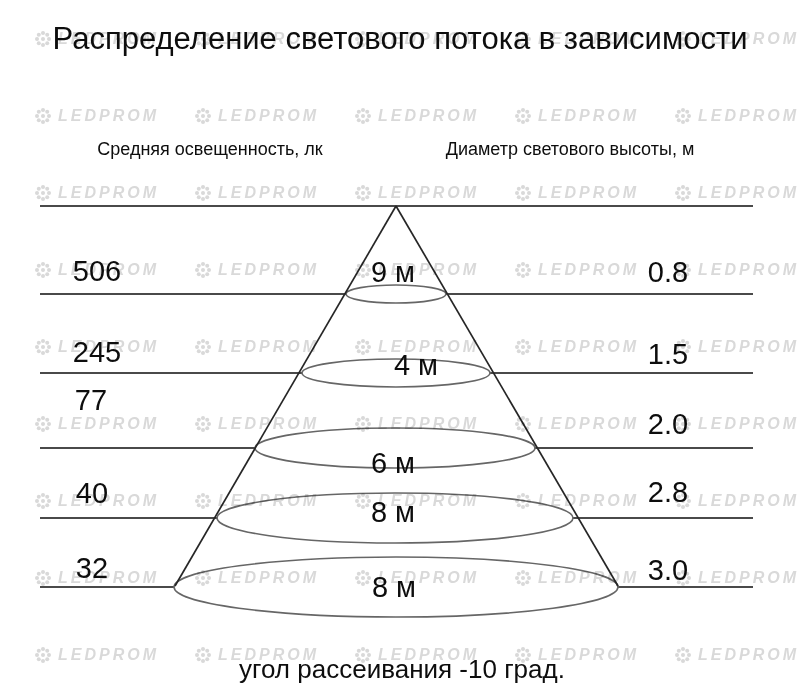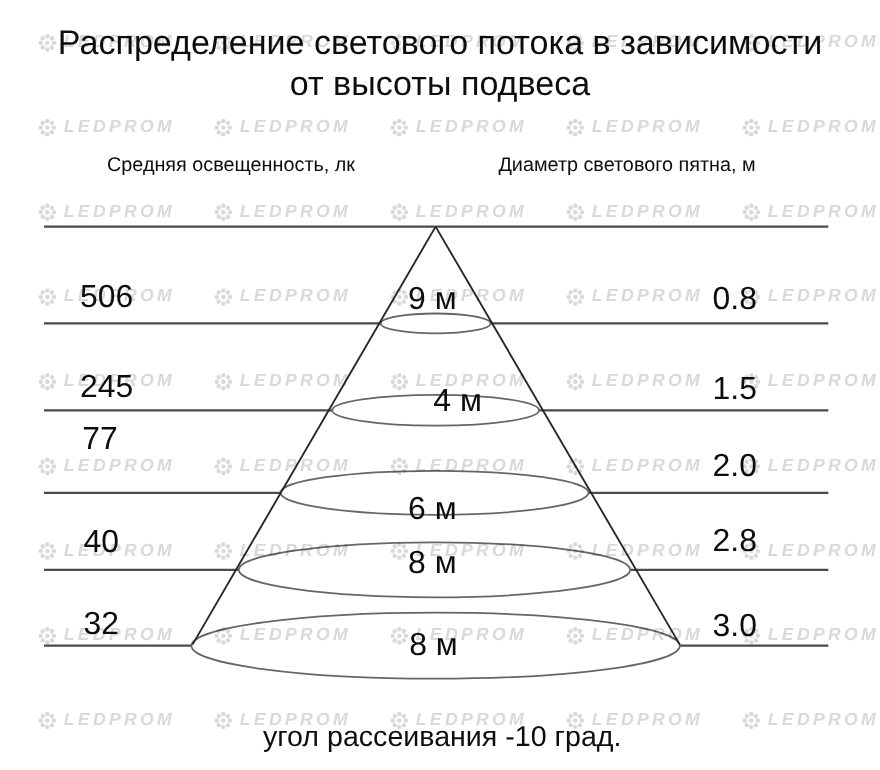--- a/index.html
+++ b/index.html
@@ -51,25 +51,24 @@
     border-radius:50%;background:currentColor;
     box-shadow:6px 0 0,-6px 0 0,0 6px 0,0 -6px 0,
                4.2px 4.2px 0,-4.2px 4.2px 0,4.2px -4.2px 0,-4.2px -4.2px 0;
   }
 </style>
 </head>
 <body>
 
 <div class="title">
   <div>Распределение светового потока в зависимости</div>
-  <div>от высоты подвеса</div>
 </div>
 
 <span class="hdr hdr-left">Средняя освещенность, лк</span>
-<span class="hdr hdr-right">Диаметр светового пятна, м</span>
+<span class="hdr hdr-right">Диаметр светового высоты, м</span>
 
 <svg class="diagram" width="800" height="700" viewBox="0 0 800 700">
 
   <line x1="40" y1="206" x2="753" y2="206" stroke="#4a4a4a" stroke-width="2"></line>
   <line x1="40" y1="294" x2="753" y2="294" stroke="#4a4a4a" stroke-width="2"></line>
   <line x1="40" y1="373" x2="753" y2="373" stroke="#4a4a4a" stroke-width="2"></line>
   <line x1="40" y1="448" x2="753" y2="448" stroke="#4a4a4a" stroke-width="2"></line>
   <line x1="40" y1="518" x2="753" y2="518" stroke="#4a4a4a" stroke-width="2"></line>
   <line x1="40" y1="587" x2="753" y2="587" stroke="#4a4a4a" stroke-width="2"></line>
 

